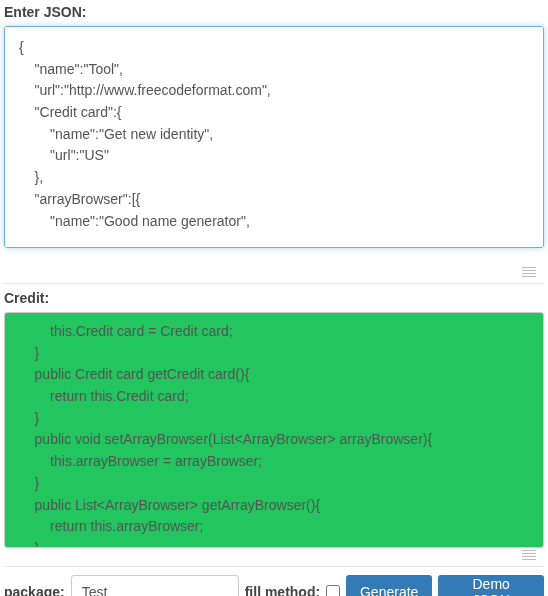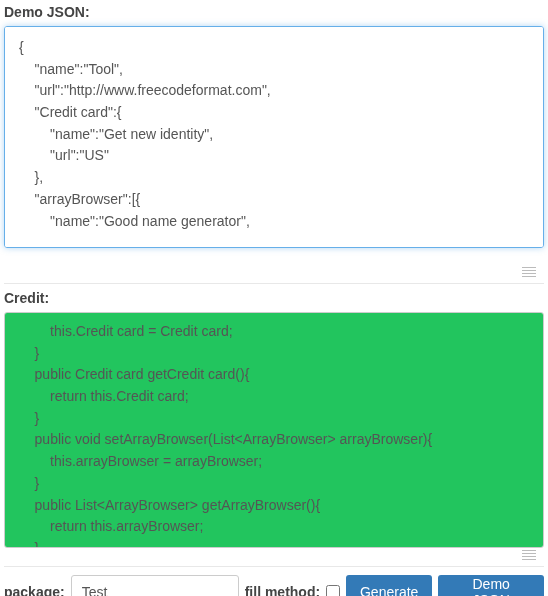--- a/index.html
+++ b/index.html
@@ -105,21 +105,21 @@
       cursor: pointer;
     }
     .flex-spacer { flex: 0 0 auto; }
     ::-webkit-scrollbar { width: 16px; }
     ::-webkit-scrollbar-track { background: #f5f5f5; }
     ::-webkit-scrollbar-thumb { background: #c9c9c9; border-radius: 2px; }
   </style>
 </head>
 <body>
 
-<div class="section-label">Demo JSON:</div>
+<div class="section-label">Enter JSON:</div>
 <div class="input-container">
   <textarea class="json-textarea" style="">{
     "name":"Tool",
     "url":"http://www.freecodeformat.com",
     "Credit card":{
         "name":"Get new identity",
         "url":"US"
     },
     "arrayBrowser":[{
         "name":"Good name generator",

